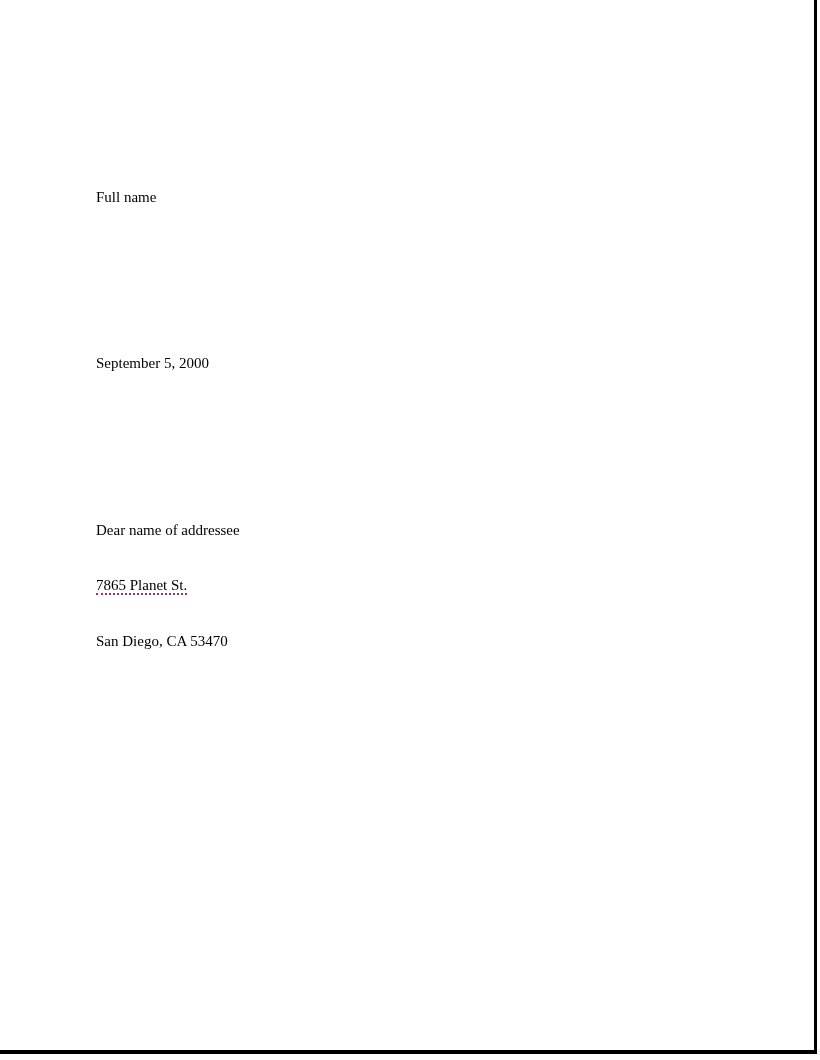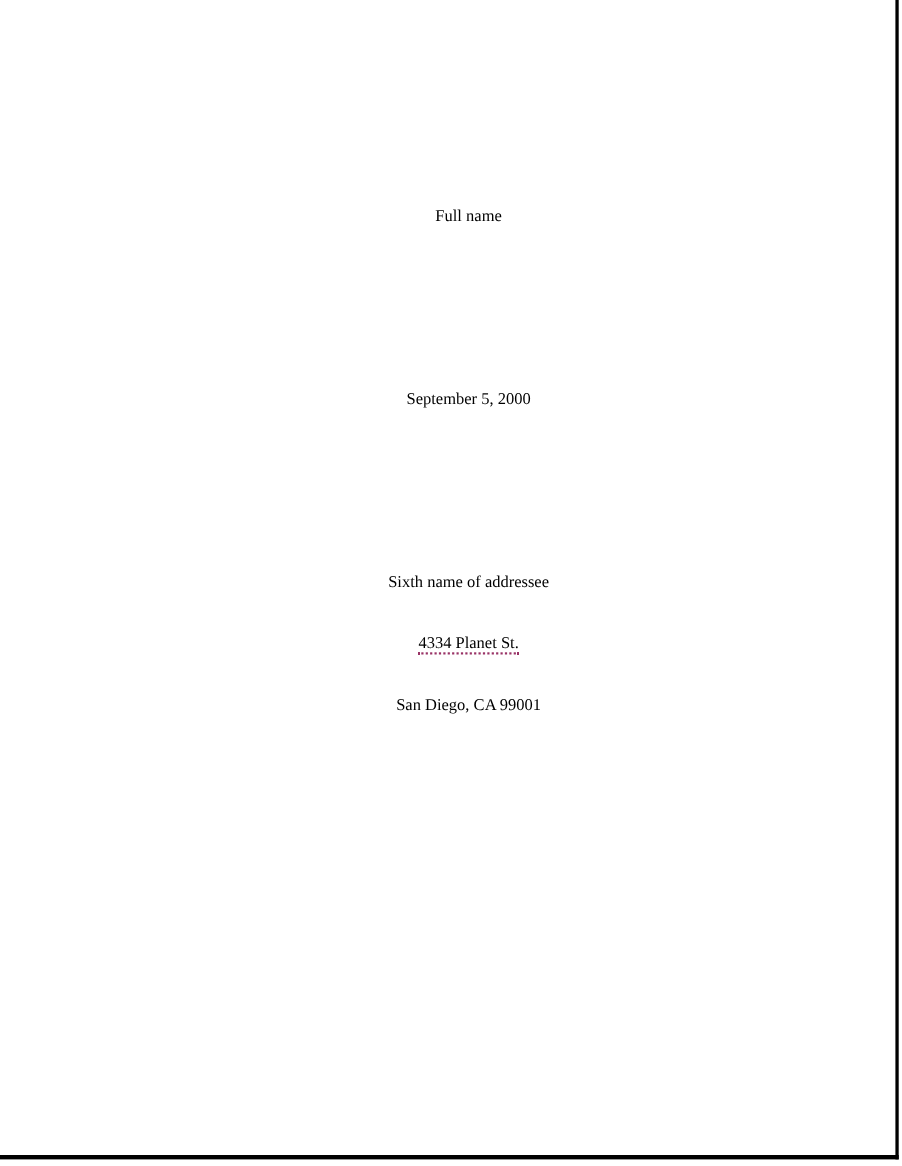--- a/index.html
+++ b/index.html
@@ -36,21 +36,20 @@
     position: absolute;
     left: 96px;
     top: 95px;
     width: 660px;
     font-size: 15px;
     line-height: 18.5px;
     white-space: pre;
   }
   .block {
     margin: 0 0 18.5px 0;
-    text-align: center;
   }
   .line {
     height: 18.5px;
   }
   .smarttag {
     border-bottom: 2px dotted #993366;
   }
 </style>
 </head>
 <body>
@@ -60,23 +59,23 @@
 
     <div class="block">
       <div class="line">Full name</div>
     </div>
 
     <div class="block">
       <div class="line">September 5, 2000</div>
     </div>
 
     <div class="block">
-      <div class="line">Sixth name of addressee</div>
-      <div class="line"><span class="smarttag">4334 Planet St.</span></div>
-      <div class="line">San Diego, CA 99001</div>
+      <div class="line">Dear name of addressee</div>
+      <div class="line"><span class="smarttag">7865 Planet St.</span></div>
+      <div class="line">San Diego, CA 53470</div>
     </div>
 
 
     <div class="block">
       
       
       
       
       
     </div>

